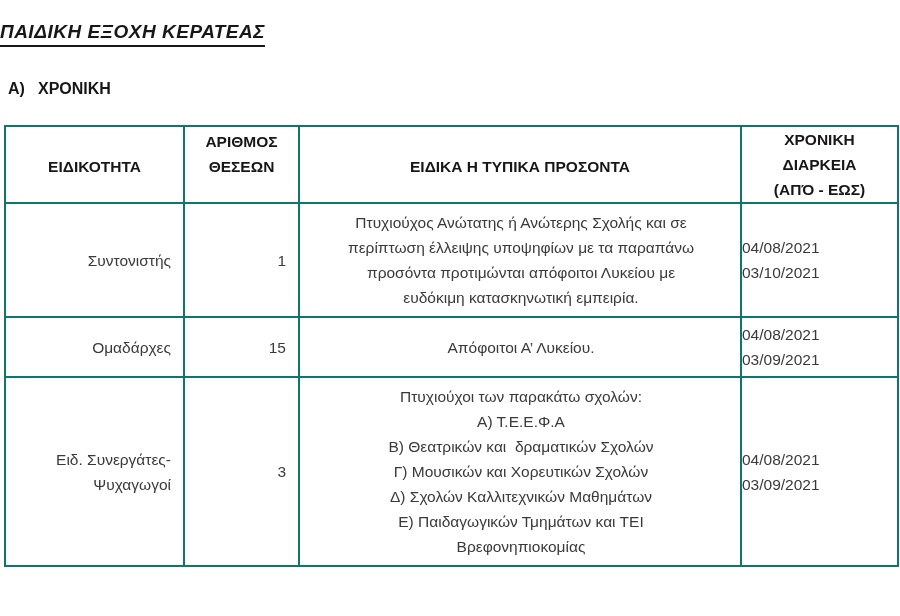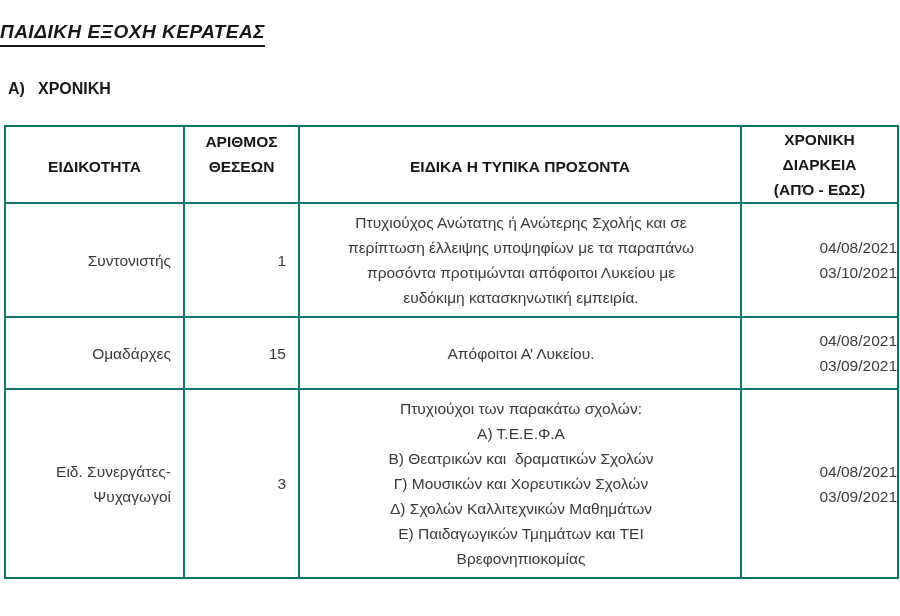--- a/index.html
+++ b/index.html
@@ -45,21 +45,21 @@
   .staff-table col.c3 { width: 442px; }
   .staff-table col.c4 { width: 157px; }
   .staff-table th, .staff-table td {
     border: 2px solid #0f766e;
     font-size: 15.5px;
     line-height: 25px;
   }
   .staff-table thead tr { height: 77px; }
   .staff-table tbody tr.r1 { height: 110px; }
   .staff-table tbody tr.r2 { height: 50px; }
-  .staff-table tbody tr.r3 { height: 72px; }
+  .staff-table tbody tr.r3 { height: 60px; }
   .staff-table tbody tr.r4 { height: 180px; }
   .staff-table th {
     color: #171717;
     font-weight: bold;
     text-align: center;
     vertical-align: bottom;
     white-space: pre-line;
     padding-bottom: 23px;
   }
   .staff-table th.th-duration {
@@ -73,21 +73,21 @@
     vertical-align: middle;
     padding: 0 12px;
   }
   .staff-table td.quals {
     text-align: center;
     vertical-align: middle;
     white-space: pre-wrap;
     padding: 6px 8px 6px 10px;
   }
   .staff-table td.dates {
-    text-align: right;
+    text-align: left;
     vertical-align: middle;
   }
 </style>
 </head>
 <body>
 
 <div class="doc-title-wrap">
   <span class="doc-title">ΠΑΙΔΙΚΗ ΕΞΟΧΗ ΚΕΡΑΤΕΑΣ</span>
 </div>
 

